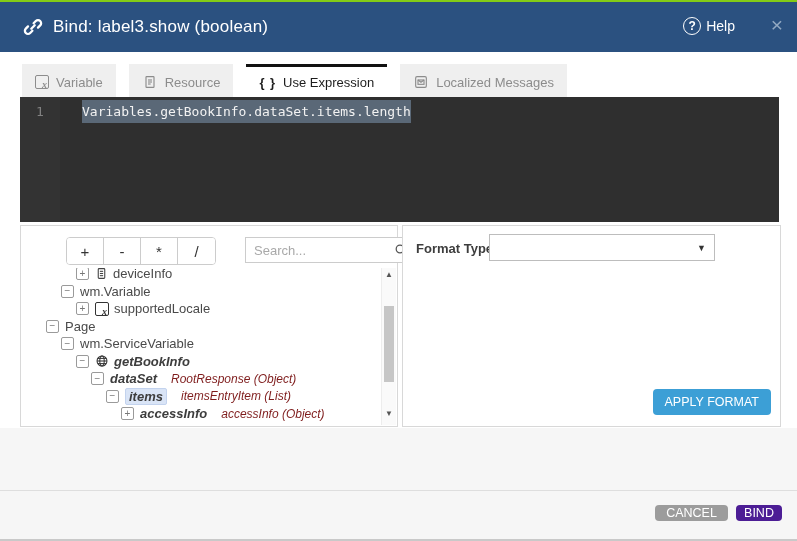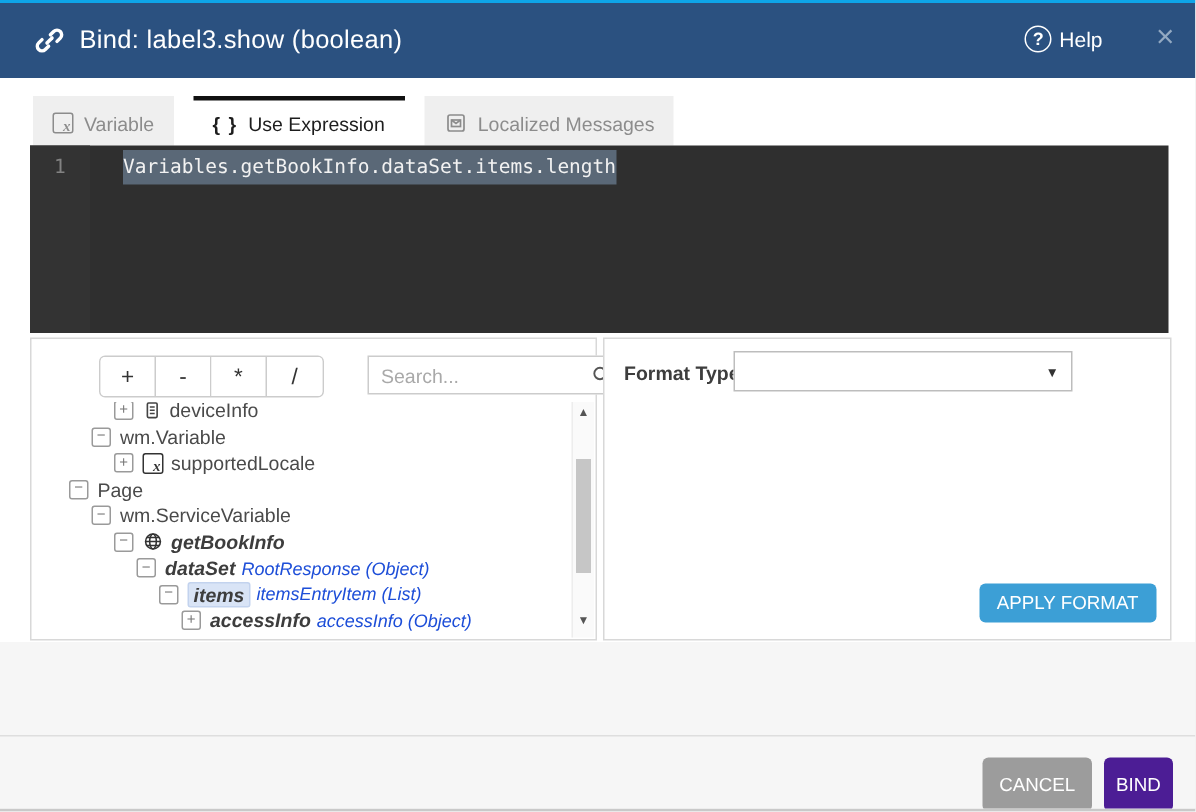--- a/index.html
+++ b/index.html
@@ -8,21 +8,21 @@
   .dialog {
     position: relative; width: 797px; height: 541px;
     background: #ffffff; overflow: hidden;
     border-bottom: 2px solid #c9c9c9;
   }
 
   
   .header {
     position: absolute; left:0; top:0; width:797px; height:52px;
     background:#2b5180; display:flex; align-items:center;
-    border-top:2px solid #0ea5e9;
+    border-top:2px solid #84cc16;
   }
   .header .link-ic { margin-left:21px; width:24px; height:24px; display:inline-block; }
   .header .title { color:#ffffff; font-size:17px; margin-left:8px; letter-spacing:.2px; }
   .header .help { position:absolute; right:62px; top:15px; display:flex; align-items:center; color:#fff; cursor:pointer; }
   .header .help .qmark {
     width:18px; height:18px; border:1.5px solid #fff; border-radius:50%;
     display:inline-flex; align-items:center; justify-content:center;
     font-size:12px; font-weight:bold; margin-right:5px;
   }
   .header .help .help-txt { font-size:14px; }
@@ -78,21 +78,21 @@
   .tree-row.clip { margin-top:-3px; }
   .expander {
     width:13px; height:13px; border:1px solid #9a9a9a; border-radius:2px; background:#fff;
     display:inline-flex; align-items:center; justify-content:center;
     font-size:10px; line-height:10px; color:#777; margin-right:6px; flex:none;
   }
   .ticon { display:inline-flex; margin-right:5px; flex:none; }
   .ticon svg { display:block; }
   .tlabel.bold { font-weight:700; color:#3d3d3d;font-style:italic; }
   .tlabel.hl { background:#d9e4f6; border:1px solid #c3d3ee; border-radius:2px; padding:0 3px; }
-  .ttype { font-style:italic; color:#1d4ed8; font-size:12px; margin-left:4px; }
+  .ttype { font-style:italic; color:#7f1d1d; font-size:12px; margin-left:14px; }
   .lvl0 { padding-left:25px; } .lvl1 { padding-left:40px; } .lvl2 { padding-left:55px; }
   .lvl3 { padding-left:70px; } .lvl4 { padding-left:85px; } .lvl5 { padding-left:100px; }
 
   
   .vscroll { position:absolute; right:1px; top:42px; bottom:1px; width:15px; background:#fafafa; border-left:1px solid #ededed; }
   .vscroll .arr { position:absolute; left:0; width:100%; height:14px; text-align:center; font-size:8px; color:#555; cursor:pointer; }
   .vscroll .arr.up { top:2px; } .vscroll .arr.down { bottom:2px; }
   .vscroll .thumb { position:absolute; left:2px; width:10px; top:38px; height:76px; background:#c6c6c6; cursor:grab; }
 
   
@@ -106,21 +106,21 @@
   .apply-btn {
     position:absolute; right:9px; bottom:11px; height:26px; padding:0 12px;
     background:#3c9fd6; color:#fff; border:none; border-radius:4px;
     font-size:12.5px; cursor:pointer; font-family:"Liberation Sans", sans-serif;
   }
 
   
   .lower-bg { position:absolute; left:0; top:428px; width:797px; height:113px; background:#f6f6f6; z-index:-0; }
   .footer-line { position:absolute; left:0; top:490px; width:797px; border-top:1px solid #dedede; }
   .footer-btn {
-    position:absolute; top:505px; height:36px; border:none; border-radius:4px;
+    position:absolute; top:505px; height:16px; border:none; border-radius:4px;
     color:#fff; font-size:12.5px; cursor:pointer; font-family:"Liberation Sans", sans-serif;
   }
   .cancel-btn { right:69px; width:73px; background:#9c9c9c; }
   .bind-btn   { right:15px; width:46px; background:#4c1d95; }
 </style>
 </head>
 <body>
 
 <div class="dialog">
   <div class="lower-bg"></div>
@@ -141,20 +141,31 @@
     <span class="close">×</span>
   </div>
 
   <div class="tabs">
     <div class="tab">
       <span class="var-ic">
           <i>x</i>
         </span>
       <span>Variable</span>
     </div>
+    <div class="tab">
+      <span>
+        <svg viewBox="0 0 24 24" fill="none" stroke="#8c8c8c" stroke-width="1.7">
+          <rect x="6" y="4" width="12" height="16" rx="1"></rect>
+          <line x1="9" y1="9" x2="15" y2="9"></line>
+            <line x1="9" y1="12" x2="15" y2="12"></line>
+            <line x1="9" y1="15" x2="13" y2="15"></line>
+        </svg>
+      </span>
+      <span>Resource</span>
+    </div>
     <div class="tab active">
       <span class="braces">{ }</span>
       <span>Use Expression</span>
     </div>
     <div class="tab">
       <span>
         <svg viewBox="0 0 24 24" fill="none" stroke="#8c8c8c" stroke-width="1.7">
           <rect x="4" y="4" width="16" height="16" rx="2"></rect>
           <rect x="7.5" y="9" width="9" height="6.5"></rect>
           <path d="M7.5 9 l4.5 3.4 L16.5 9"></path>

